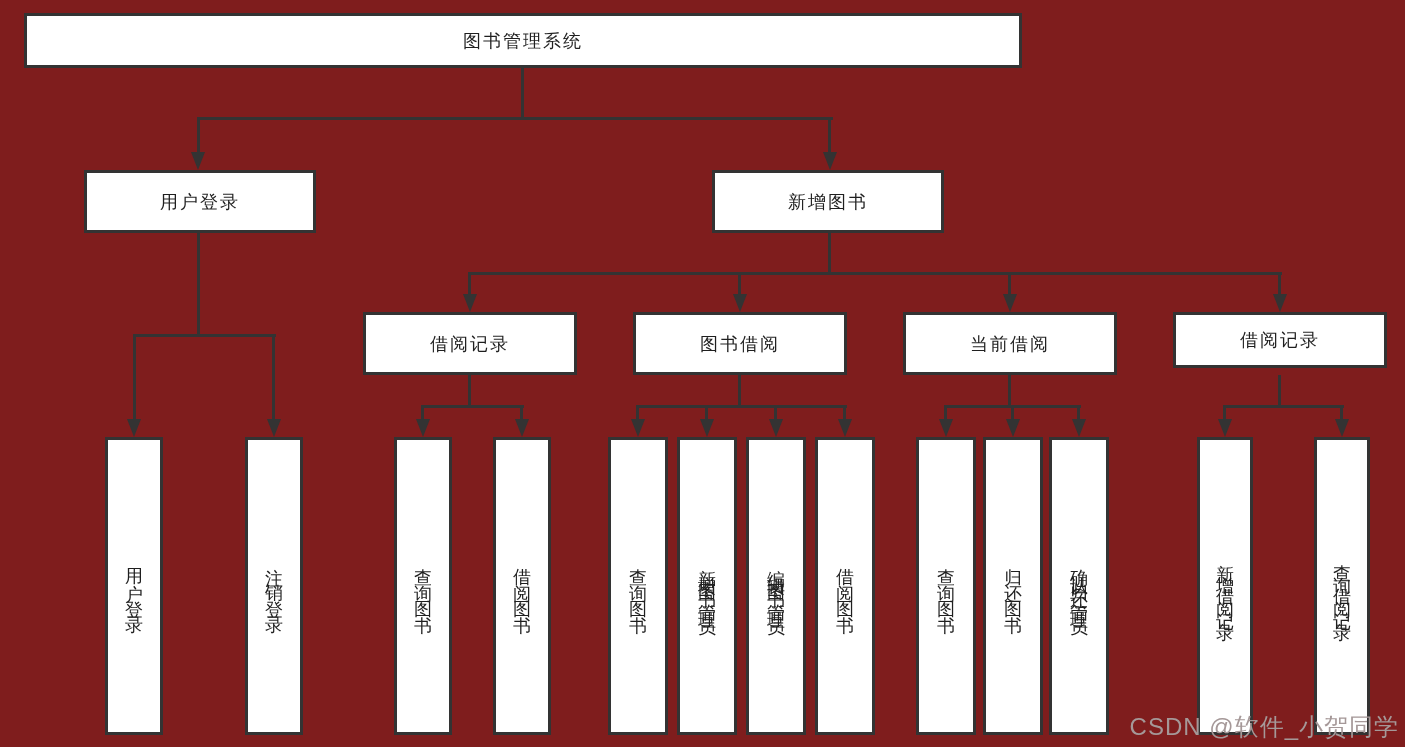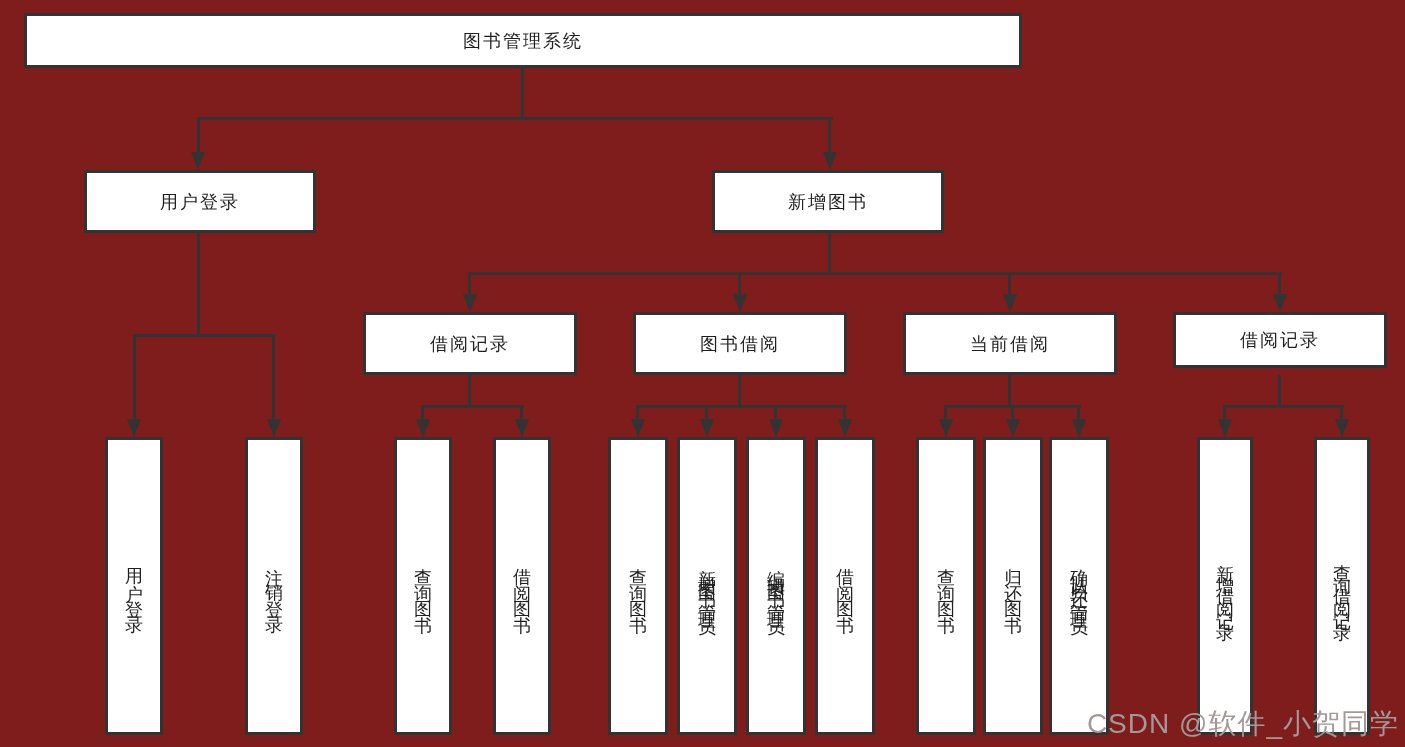--- a/index.html
+++ b/index.html
@@ -21,21 +21,21 @@
   .ls-b { letter-spacing:12px; }  
   .ls-c { letter-spacing:7px; }   
   .line { position:absolute; background:#333333; }
   .arr {
     position:absolute; width:0; height:0;
     border-left:7px solid transparent; border-right:7px solid transparent;
     border-top:18px solid #333333;
   }
   .watermark {
     position:absolute; right:6px; bottom:4px;
-    font-size:28px; color:#a59898; letter-spacing:1px; white-space:nowrap;
+    font-size:24px; color:#a59898; letter-spacing:1px; white-space:nowrap;
   }
 </style>
 </head>
 <body>
 
 <div id="canvas">
 
   <div class="box" style="left:24px; top:13px; width:998px; height:55px;">
     <span class="h-label">图书管理系统</span>
   </div>

